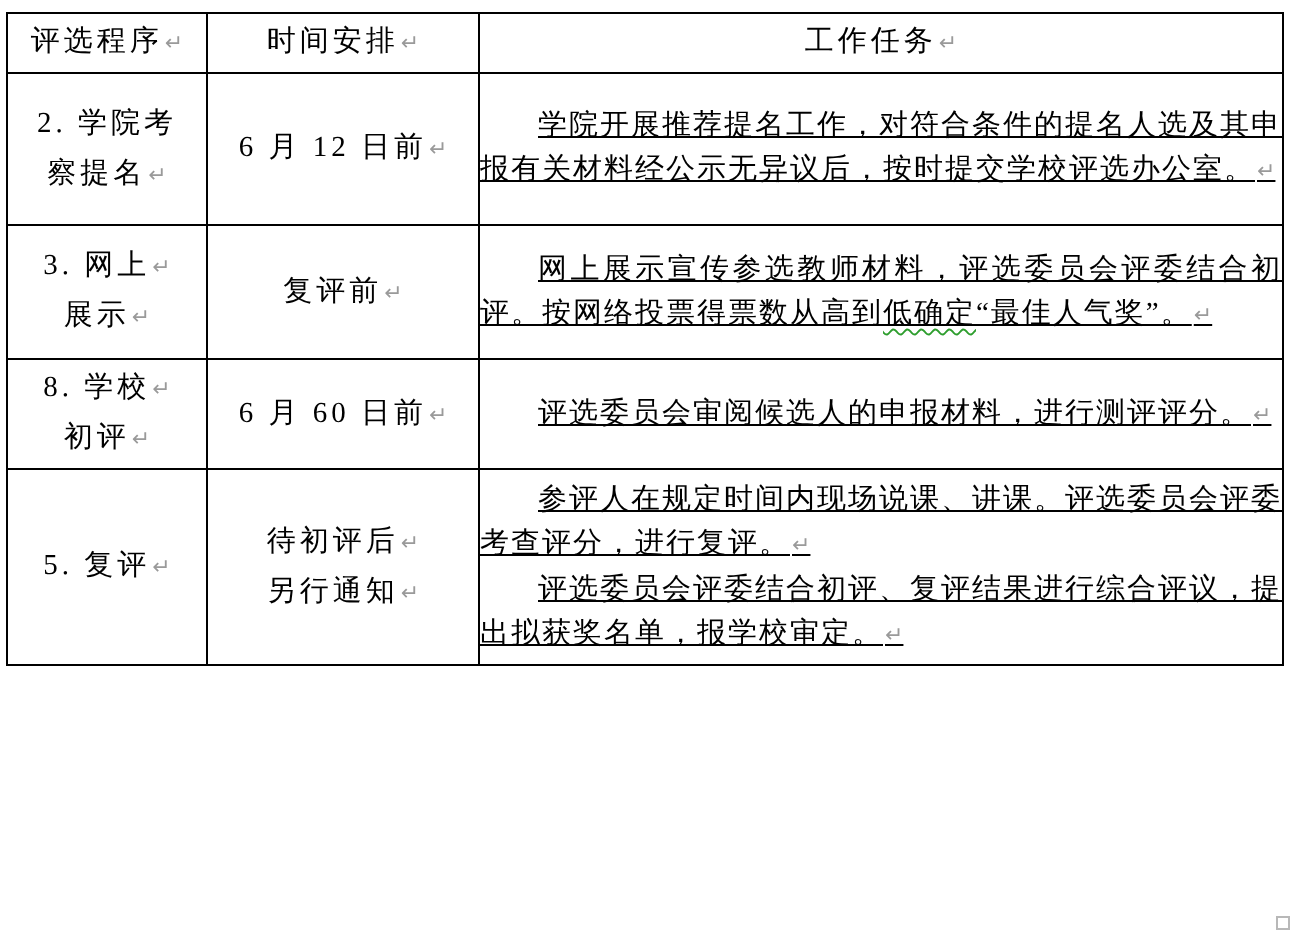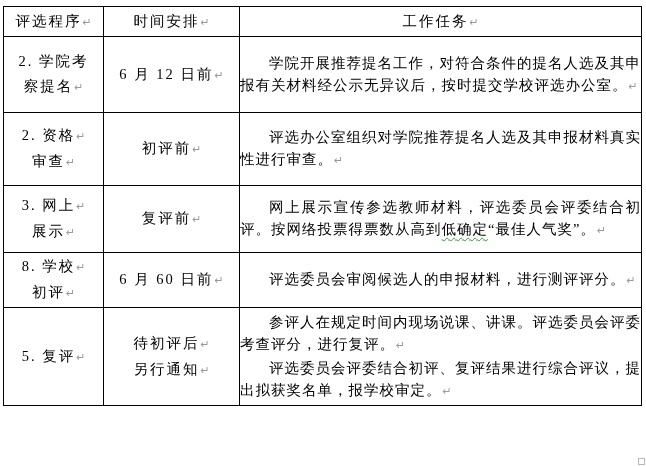--- a/index.html
+++ b/index.html
@@ -46,20 +46,21 @@
   .task-cell {
     font-size: 14.5px;
     letter-spacing: 1px;
     line-height: 22px;
     text-align: justify;
     padding: 1px 6px 1px 7px;
   }
   .task-cell p {
     margin: 0;
     text-indent: 2em;
+    text-decoration: underline;
   }
   .pmark {
     color: #9a9a9a;
     font-size: 11px;
     font-family: "DejaVu Sans", sans-serif;
     letter-spacing: 0;
     margin-left: 1px;
   }
   .wavy {
     text-decoration-line: underline;
@@ -108,32 +109,20 @@
         <span class="line"><span>察提名</span><span class="pmark">↵</span></span>
       </td>
       <td class="center-cell">
         <span class="line"><span>6 月 12 日前</span><span class="pmark">↵</span></span>
       </td>
       <td class="task-cell">
         <p><span>学院开展推荐提名工作，对符合条件的提名人选及其申报有关材料经公示无异议后，按时提交学校评选办公室。</span><span class="pmark">↵</span></p>
       </td>
     </tr>
 
-    <tr class="h-r1">
-      <td class="center-cell">
-        <span class="line"><span>2. 资格</span><span class="pmark">↵</span></span>
-        <span class="line"><span>审查</span><span class="pmark">↵</span></span>
-      </td>
-      <td class="center-cell">
-        <span class="line"><span>初评前</span><span class="pmark">↵</span></span>
-      </td>
-      <td class="task-cell">
-        <p><span>评选办公室组织对学院推荐提名人选及其申报材料真实性进行审查。</span><span class="pmark">↵</span></p>
-      </td>
-    </tr>
 
     <tr class="h-r2">
       <td class="center-cell">
         <span class="line"><span>3. 网上</span><span class="pmark">↵</span></span>
         <span class="line"><span>展示</span><span class="pmark">↵</span></span>
       </td>
       <td class="center-cell">
         <span class="line"><span>复评前</span><span class="pmark">↵</span></span>
       </td>
       <td class="task-cell">

